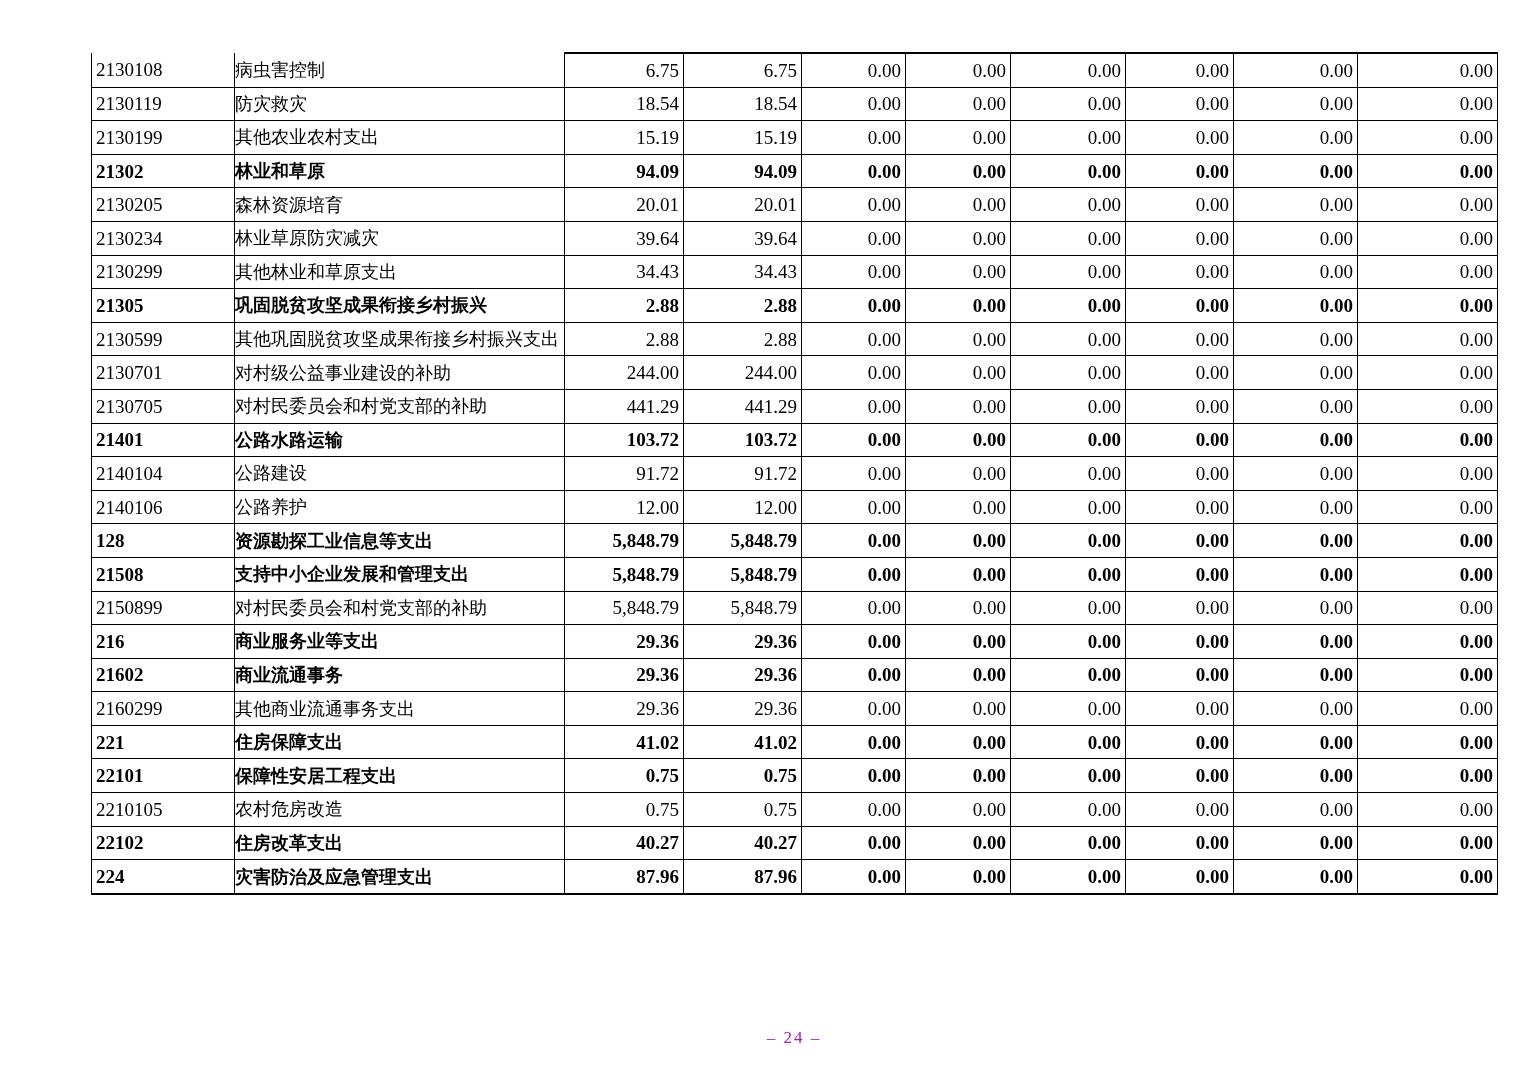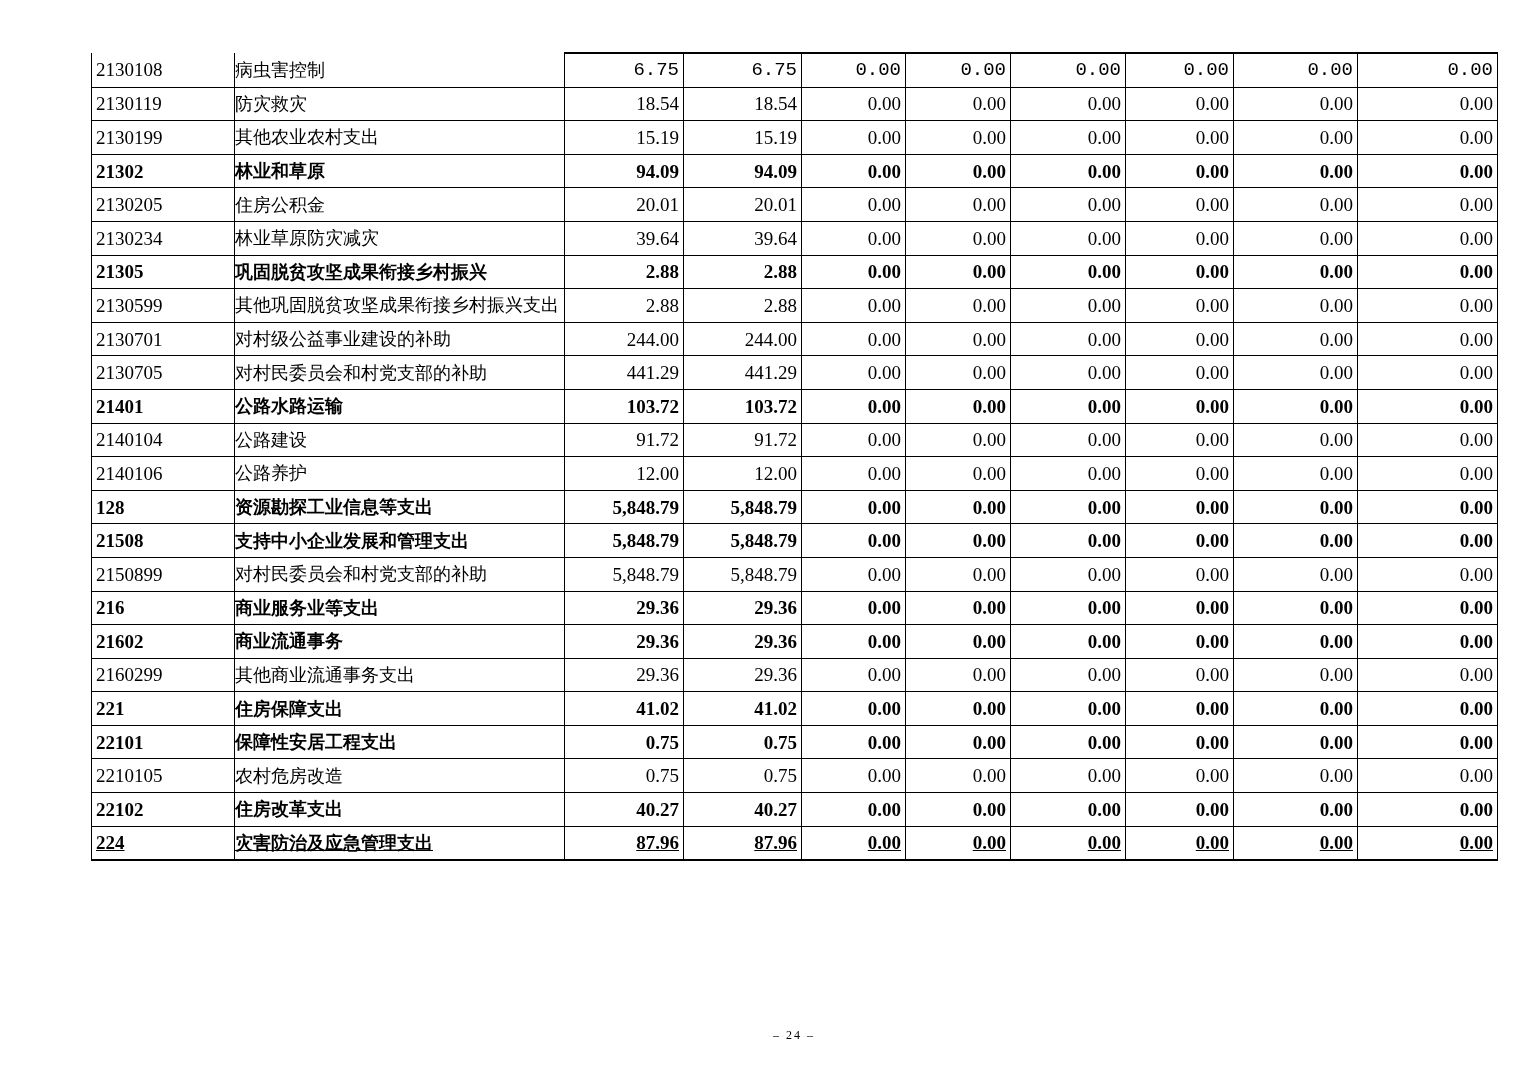--- a/index.html
+++ b/index.html
@@ -33,31 +33,31 @@
     overflow: hidden;
     vertical-align: middle;
   }
   .budget-table td.code  { padding-left: 4px; }
   .budget-table td.name  { font-size: 18px; }
   .budget-table td.num   { text-align: right; padding-right: 4px; }
   .budget-table tr.bold td { font-weight: bold; }
   
   .budget-table tr:first-child td.code,
   .budget-table tr:first-child td.name { border-top: none; }
-  .budget-table tr:first-child td.num  { border-top: 2px solid #000; font-family: Liberation Mono, monospace; }
-  .budget-table tr:last-child td { border-bottom: 2px solid #000; text-decoration: underline; }
+  .budget-table tr:first-child td.num  { border-top: 2px solid #000; }
+  .budget-table tr:last-child td { border-bottom: 2px solid #000; }
   .page-number {
     position: absolute;
     top: 1028px;
     left: 91px;
     width: 1406px;
     text-align: center;
-    font-size: 12px;
+    font-size: 17px;
     letter-spacing: 2px;
-    color: #000000;
+    color: #a21caf;
   }
 </style>
 </head>
 <body>
 
 <div>
 
   <table class="budget-table">
     <colgroup>
       <col style="width:143px">
@@ -115,21 +115,21 @@
           <td class="num">94.09</td>
           <td class="num">0.00</td>
           <td class="num">0.00</td>
           <td class="num">0.00</td>
           <td class="num">0.00</td>
           <td class="num">0.00</td>
           <td class="num">0.00</td>
         </tr>
         <tr>
           <td class="code">2130205</td>
-          <td class="name">住房公积金</td>
+          <td class="name">森林资源培育</td>
           <td class="num">20.01</td>
           <td class="num">20.01</td>
           <td class="num">0.00</td>
           <td class="num">0.00</td>
           <td class="num">0.00</td>
           <td class="num">0.00</td>
           <td class="num">0.00</td>
           <td class="num">0.00</td>
         </tr>
         <tr>
@@ -137,20 +137,32 @@
           <td class="name">林业草原防灾减灾</td>
           <td class="num">39.64</td>
           <td class="num">39.64</td>
           <td class="num">0.00</td>
           <td class="num">0.00</td>
           <td class="num">0.00</td>
           <td class="num">0.00</td>
           <td class="num">0.00</td>
           <td class="num">0.00</td>
         </tr>
+        <tr>
+          <td class="code">2130299</td>
+          <td class="name">其他林业和草原支出</td>
+          <td class="num">34.43</td>
+          <td class="num">34.43</td>
+          <td class="num">0.00</td>
+          <td class="num">0.00</td>
+          <td class="num">0.00</td>
+          <td class="num">0.00</td>
+          <td class="num">0.00</td>
+          <td class="num">0.00</td>
+        </tr>
         <tr class="bold">
           <td class="code">21305</td>
           <td class="name">巩固脱贫攻坚成果衔接乡村振兴</td>
           <td class="num">2.88</td>
           <td class="num">2.88</td>
           <td class="num">0.00</td>
           <td class="num">0.00</td>
           <td class="num">0.00</td>
           <td class="num">0.00</td>
           <td class="num">0.00</td>

